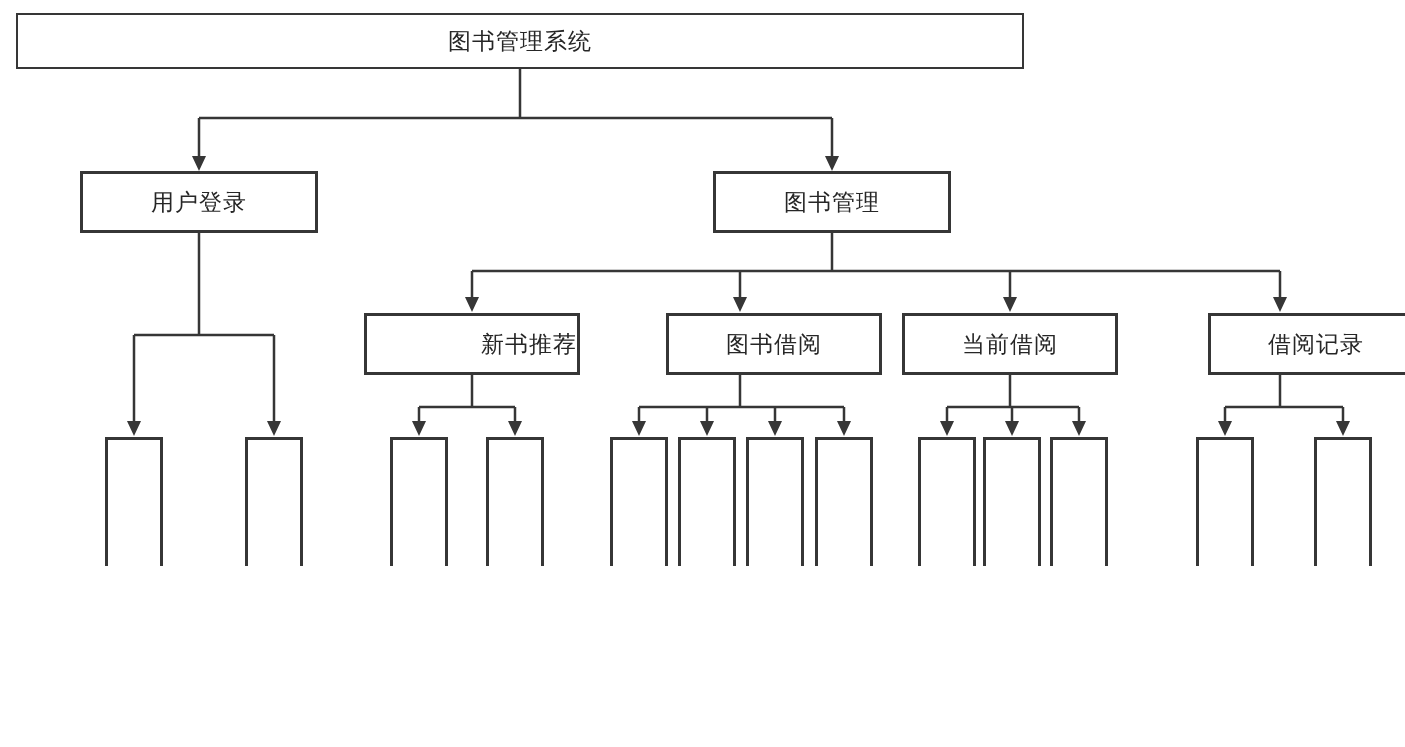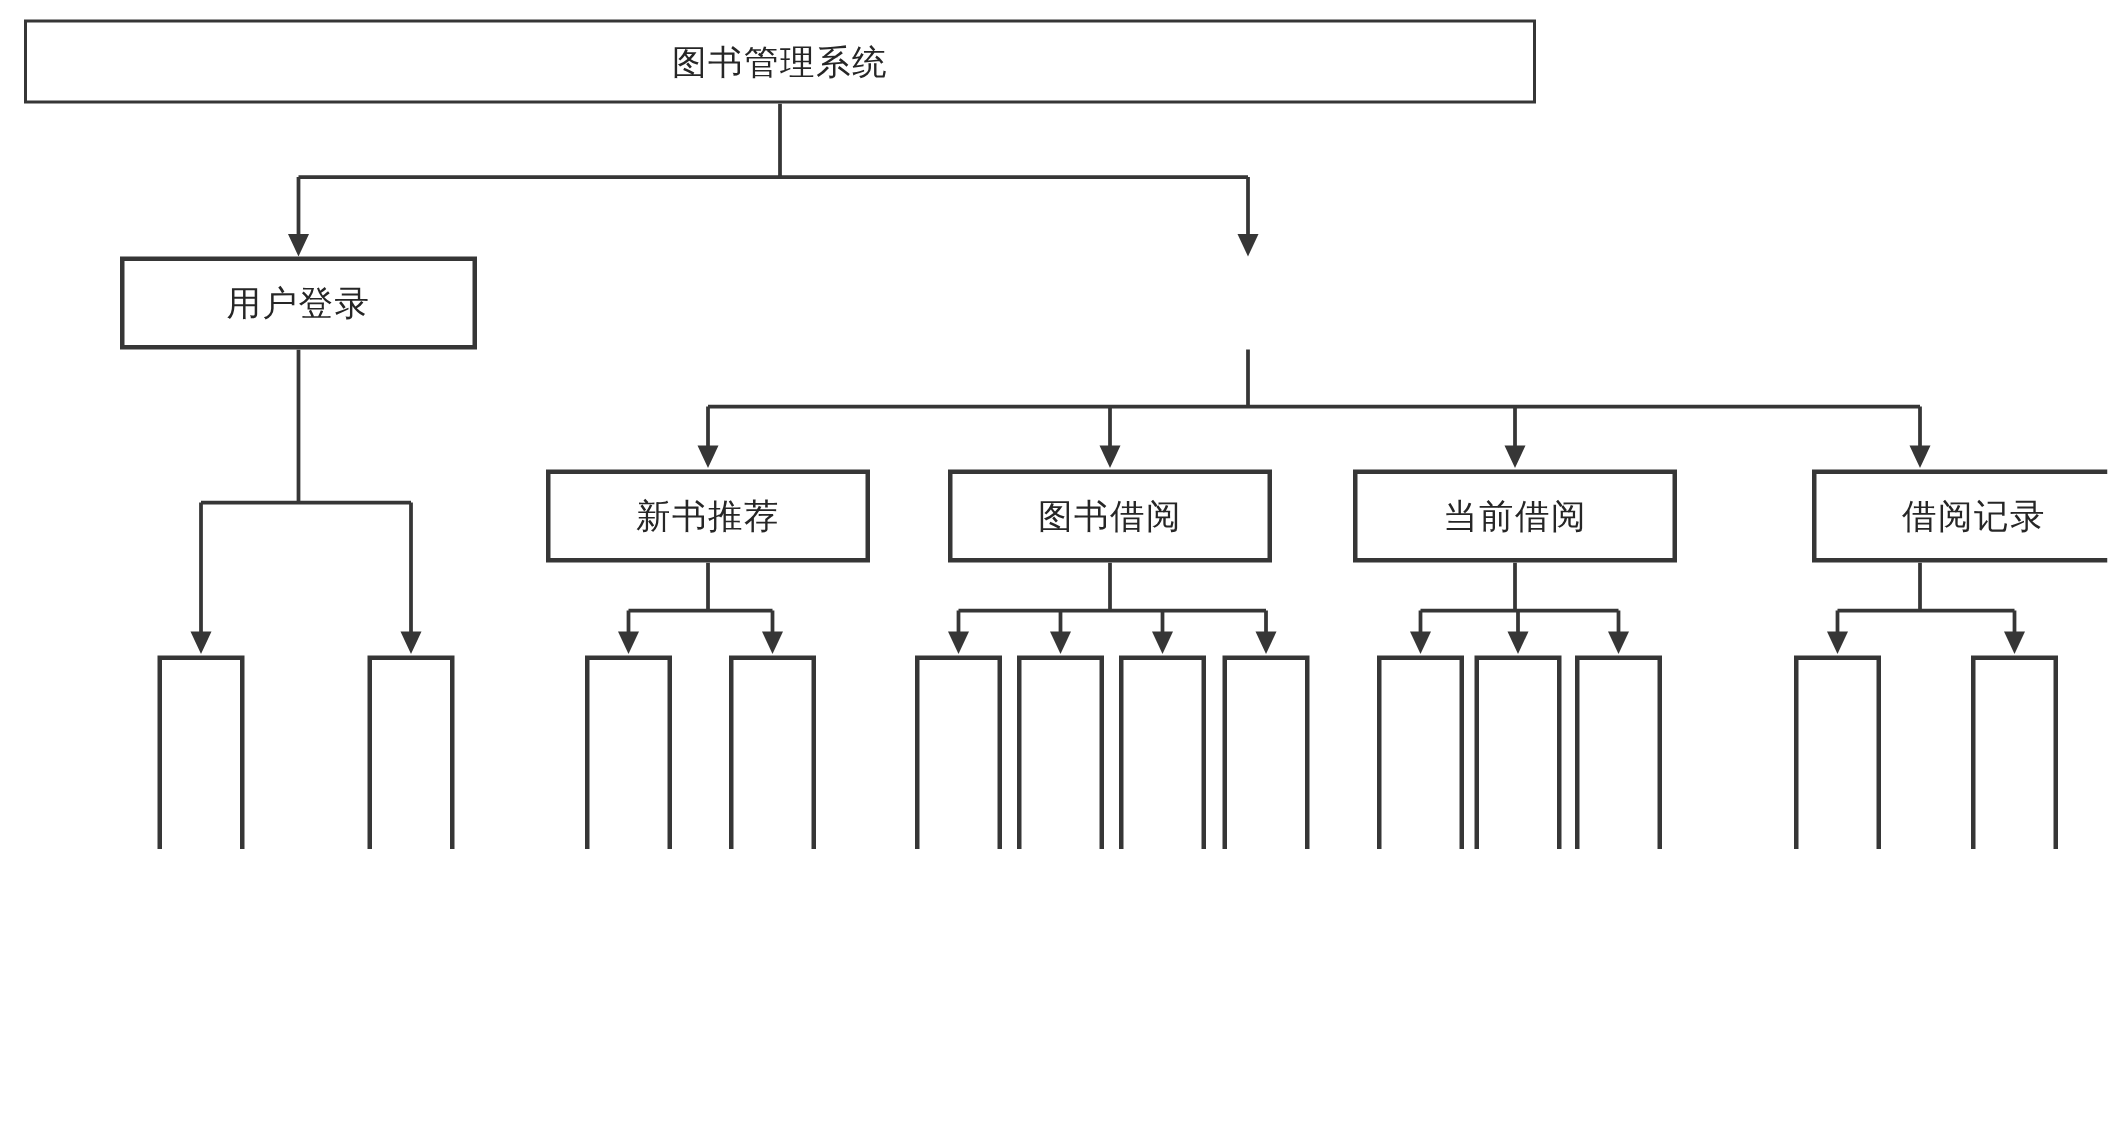--- a/index.html
+++ b/index.html
@@ -119,25 +119,28 @@
     </g>
   </svg>
 
   <div class="hbox root">
     <span>图书管理系统</span>
   </div>
 
   <div class="hbox l2" style="left:80px;">
     <span>用户登录</span>
   </div>
+  <div class="hbox l2" style="left:713px;">
+    <span>图书管理</span>
+  </div>
 
-  <div class="hbox l3" style="left:364px;">
+  <div class="hbox l3" style="left:364px;justify-content:flex-end;">
     <span>新书推荐</span>
   </div>
-  <div class="hbox l3" style="left:632px;">
+  <div class="hbox l3" style="left:666px;">
     <span>图书借阅</span>
   </div>
   <div class="hbox l3" style="left:902px;">
     <span>当前借阅</span>
   </div>
   <div class="hbox l3" style="left:1172px;margin-left:36px;">
     <span>借阅记录</span>
   </div>
 
   <div class="vbox" style="left:105px;">

